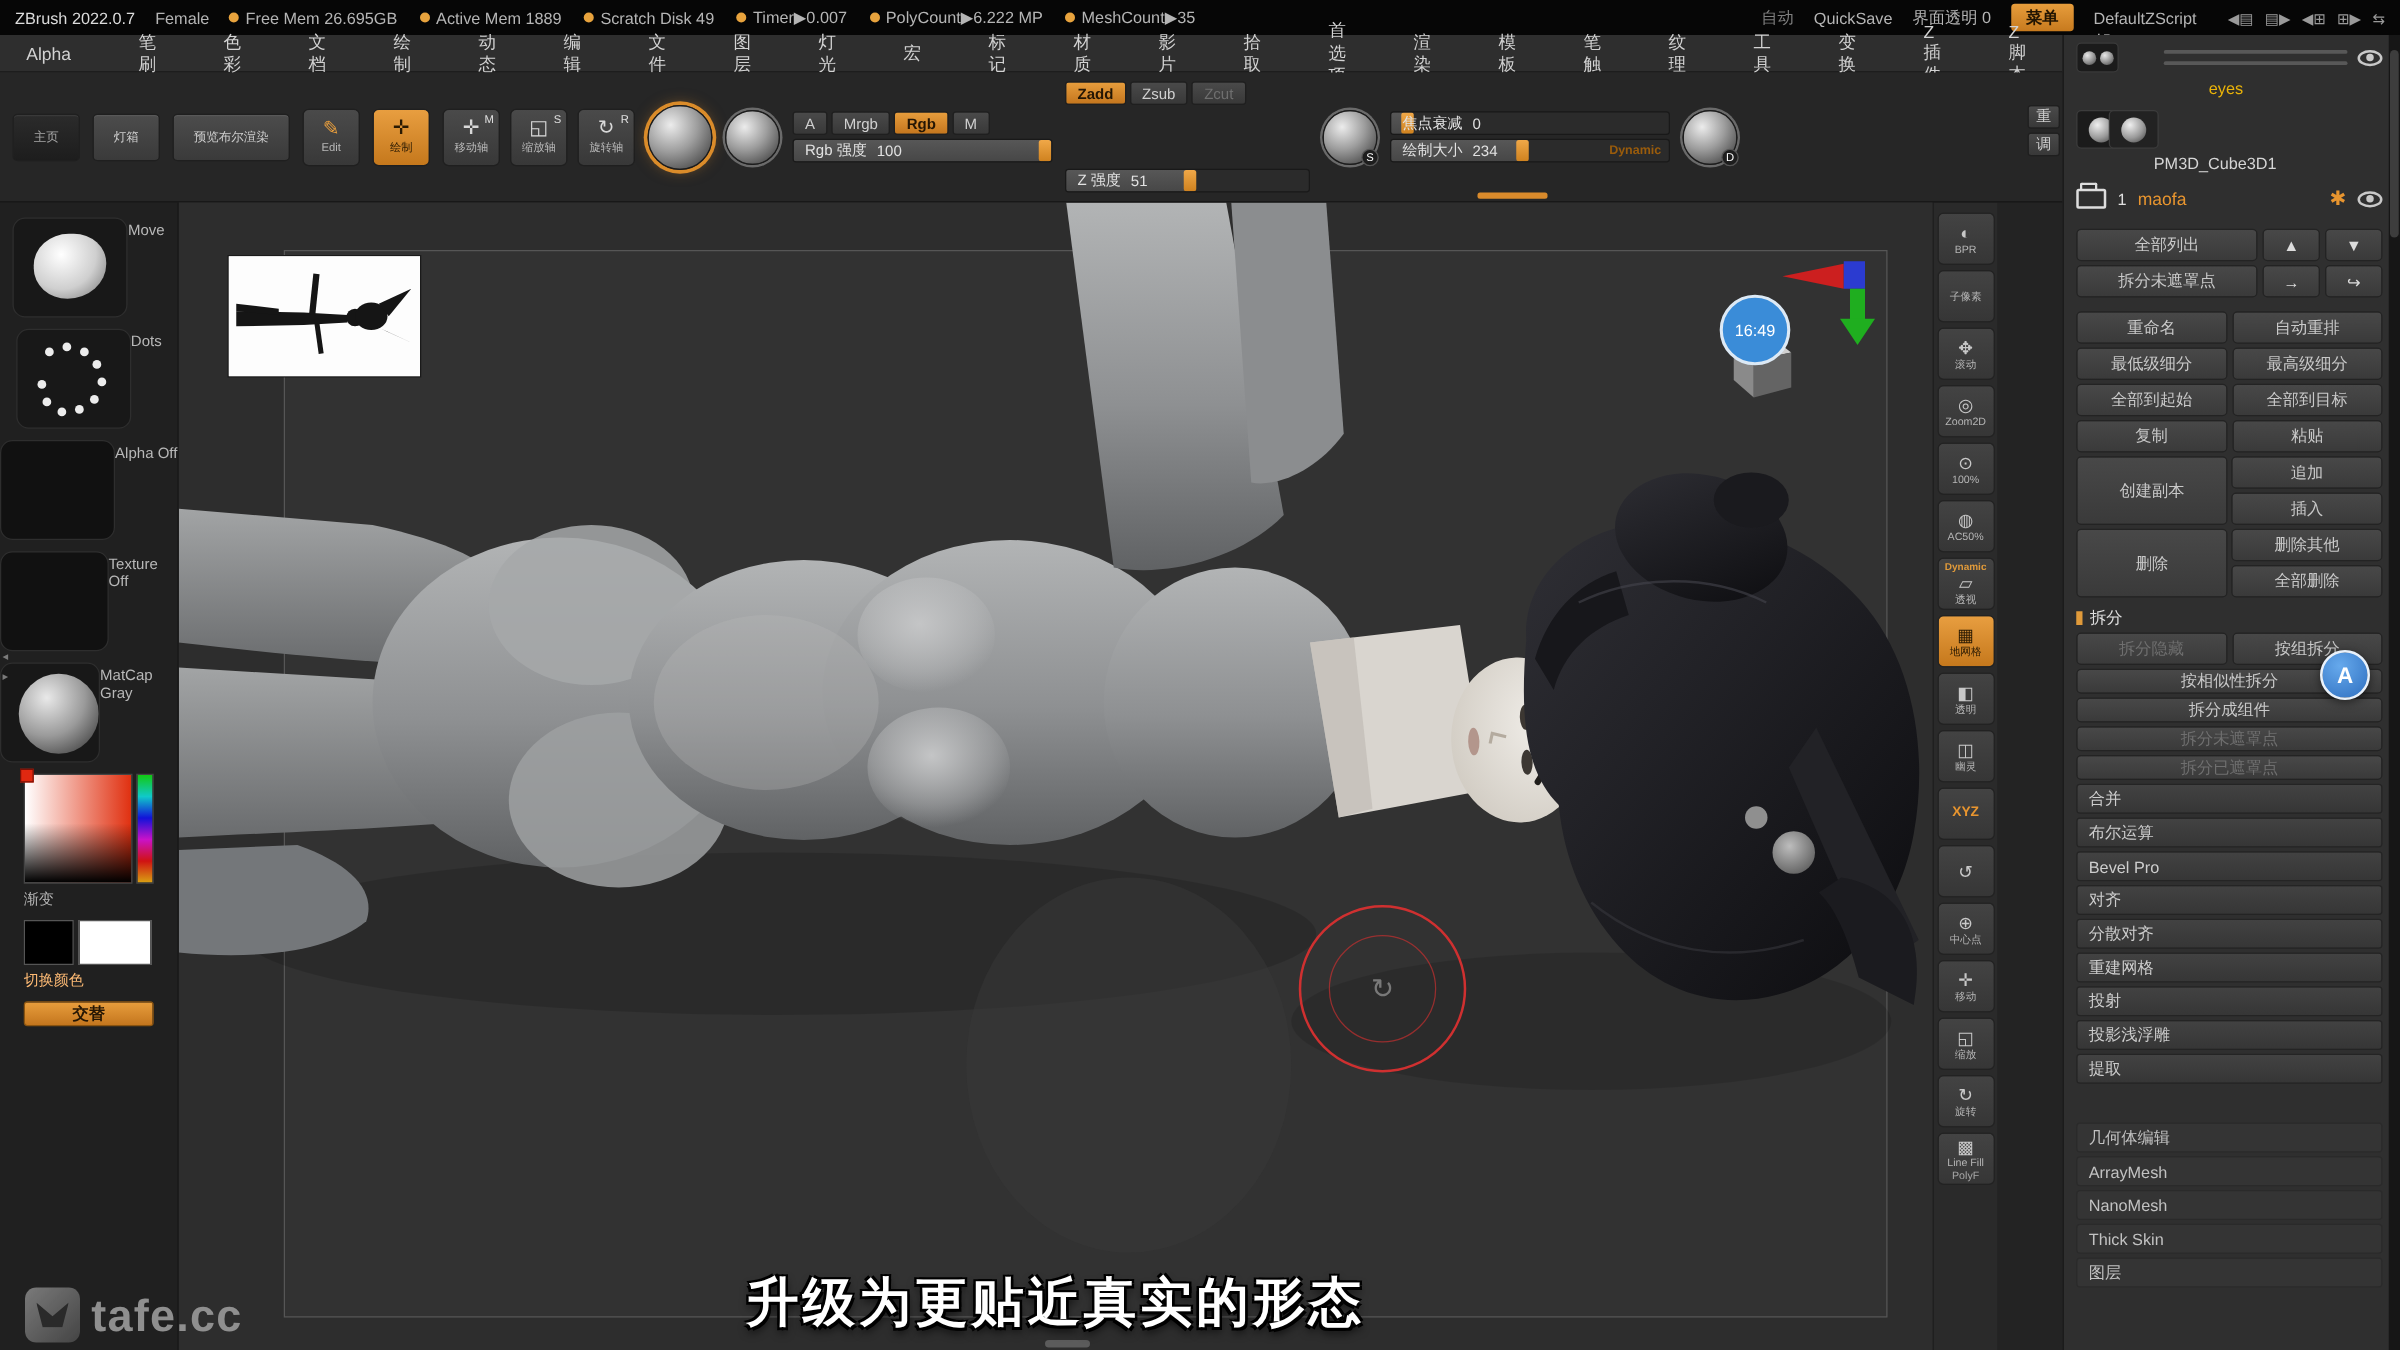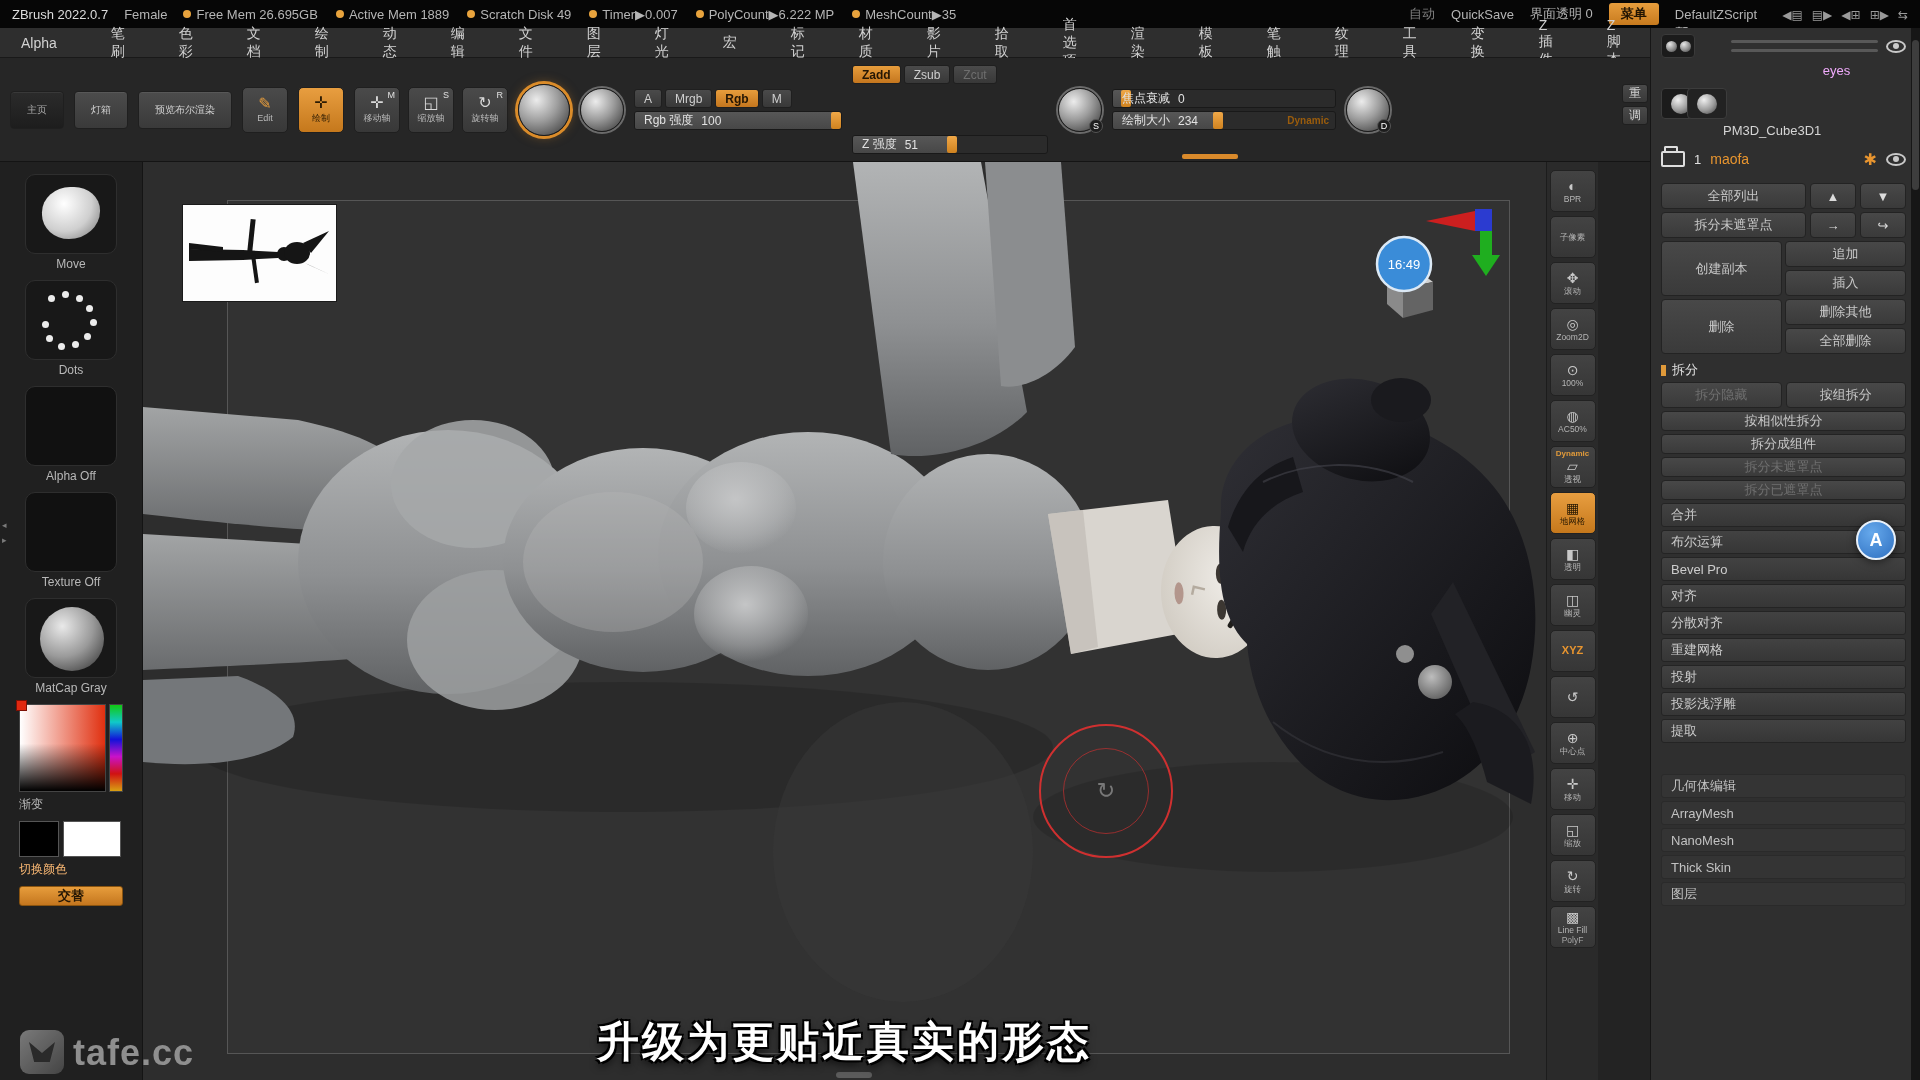--- a/index.html
+++ b/index.html
@@ -54,21 +54,21 @@
   .zs-handle{position:absolute;top:0;width:10px;height:100%;background:linear-gradient(#f0a848,#cf821f);border-radius:2px;}
   .zs-text{position:absolute;inset:0;display:flex;align-items:center;gap:8px;padding-left:9px;color:#e2e2e2;}
   .zs-dyn{position:absolute;right:6px;top:3px;font-size:10px;font-weight:bold;color:#9a5c0c;}
   .shelf-end{position:absolute;right:2px;top:26px;display:flex;flex-direction:column;gap:3px;}
   .shelf-end .chip{width:26px;padding:0;justify-content:center;}
   .shelf-scroll{position:absolute;left:1182px;bottom:2px;width:56px;height:5px;background:#d98a2b;border-radius:2px;}
   
   .content-row{flex:1;display:flex;}
   
   .palette{width:143px;background:#202020;border-right:1px solid #141414;display:flex;flex-direction:column;align-items:center;padding-top:12px;}
-  .pitem{display:flex;flex-direction:column;align-items:center;margin-bottom:9px;}
+  .pitem{display:flex;flex-direction:row;align-items:flex-start;margin-bottom:9px;}
   .thumb{width:92px;height:80px;background:#181818;border:1px solid #2e2e2e;border-radius:10px;position:relative;overflow:hidden;}
   .plabel{font-size:12px;color:#b8b8b8;margin-top:3px;}
   .thumb .blob{position:absolute;left:16px;top:12px;width:58px;height:52px;border-radius:50% 46% 55% 48%;background:radial-gradient(circle at 38% 32%,#ffffff,#cfcfcf 55%,#6e6e6e);}
   .thumb .dotsp{position:absolute;left:22px;top:14px;width:7px;height:7px;border-radius:50%;background:#ececec;
     box-shadow:14px -4px 0 #ececec,28px 0px 0 #ececec,38px 10px 0 #ececec,42px 24px 0 #ececec,36px 38px 0 #ececec,24px 46px 0 #ececec,10px 48px 0 #ececec,-2px 40px 0 #ececec,-6px 26px 0 #ececec;}
   .thumb.off{background:#111;}
   .thumb .msphere{position:absolute;left:14px;top:8px;width:64px;height:64px;border-radius:50%;background:radial-gradient(circle at 35% 30%,#e9e9e9,#9a9a9a 50%,#3f3f3f 90%);}
   .picker{width:104px;height:88px;display:flex;gap:3px;position:relative;margin-bottom:2px;}
   .picker .main{flex:1;background:linear-gradient(to top,#000,rgba(0,0,0,0) 55%),linear-gradient(to right,#fff,#e03010);border:1px solid #444;}
   .picker .hue{width:14px;border:1px solid #444;background:linear-gradient(#12c912,#10c9c9,#1212d9,#c912c9,#d01212,#d9a012);}
@@ -106,21 +106,21 @@
   
   .rpanel{width:270px;background:#2f2f2f;border-left:1px solid #161616;padding:4px 14px 0 10px;display:flex;flex-direction:column;gap:3px;font-size:13px;position:relative;}
   .r-thumbrow{display:flex;align-items:center;gap:8px;height:28px;}
   .mini-thumb{width:34px;height:24px;background:#1b1b1b;border:1px solid #3a3a3a;border-radius:4px;position:relative;flex:none;}
   .mini-thumb::before,.mini-thumb::after{content:"";position:absolute;width:11px;height:11px;border-radius:50%;background:radial-gradient(circle at 35% 30%,#e8e8e8,#8f8f8f 55%,#3c3c3c);top:6px;}
   .mini-thumb::before{left:4px;} .mini-thumb::after{left:18px;}
   .slider-lines{flex:1;display:flex;flex-direction:column;gap:6px;margin-left:28px;}
   .slider-lines i{height:3px;background:#585858;border-radius:2px;}
   .eye{width:20px;height:13px;border:2px solid #c9c9c9;border-radius:50%;position:relative;flex:none;}
   .eye::after{content:"";position:absolute;left:50%;top:50%;transform:translate(-50%,-50%);width:6px;height:6px;border-radius:50%;background:#c9c9c9;}
-  .eyes-row{height:20px;padding-left:106px;color:#f0abfc;text-align:center;}
+  .eyes-row{height:20px;padding-left:106px;color:#eab308;}
   .bigthumbs{display:flex;height:34px;align-items:center;}
   .bigthumb{width:40px;height:31px;background:#1b1b1b;border:1px solid #3c3c3c;border-radius:4px;position:relative;}
   .bigthumb.b2{margin-left:-14px;background:#222;}
   .bigthumb::after{content:"";position:absolute;left:9px;top:5px;width:20px;height:20px;border-radius:50%;background:radial-gradient(circle at 35% 30%,#efefef,#9a9a9a 55%,#3c3c3c);}
   .toolname-row{height:18px;padding-left:62px;color:#d5d5d5;}
   .folder-row{height:30px;display:flex;align-items:center;gap:9px;}
   .folder{width:24px;height:16px;border:2px solid #dedede;border-radius:2px;position:relative;flex:none;}
   .folder::before{content:"";position:absolute;top:-7px;left:1px;width:10px;height:4px;border:2px solid #dedede;border-bottom:none;border-radius:2px 2px 0 0;}
   .f-index{color:#e0e0e0;}
   .f-name{color:#e8952f;font-size:14px;}
@@ -655,20 +655,42 @@
     <div class="r-row">
       <button class="rbtn">拆分未遮罩点</button>
       <button class="rbtn icon-sm">
           <span>→</span>
         </button>
       <button class="rbtn icon-sm">
           <span>↪</span>
         </button>
     </div>
 
+    <div class="rows mt8">
+
+        <div class="r-row">
+          <button class="rbtn">重命名</button>
+          <button class="rbtn">自动重排</button>
+        </div>
+
+        <div class="r-row">
+          <button class="rbtn">最低级细分</button>
+          <button class="rbtn">最高级细分</button>
+        </div>
+
+        <div class="r-row">
+          <button class="rbtn">全部到起始</button>
+          <button class="rbtn">全部到目标</button>
+        </div>
+
+        <div class="r-row">
+          <button class="rbtn">复制</button>
+          <button class="rbtn">粘贴</button>
+        </div>
+      </div>
 
     <div class="dupdel">
       <button class="rbtn tall">创建副本</button>
       <button class="rbtn">追加</button>
       <button class="rbtn">插入</button>
       <button class="rbtn tall">删除</button>
       <button class="rbtn">删除其他</button>
       <button class="rbtn">全部删除</button>
     </div>
 

